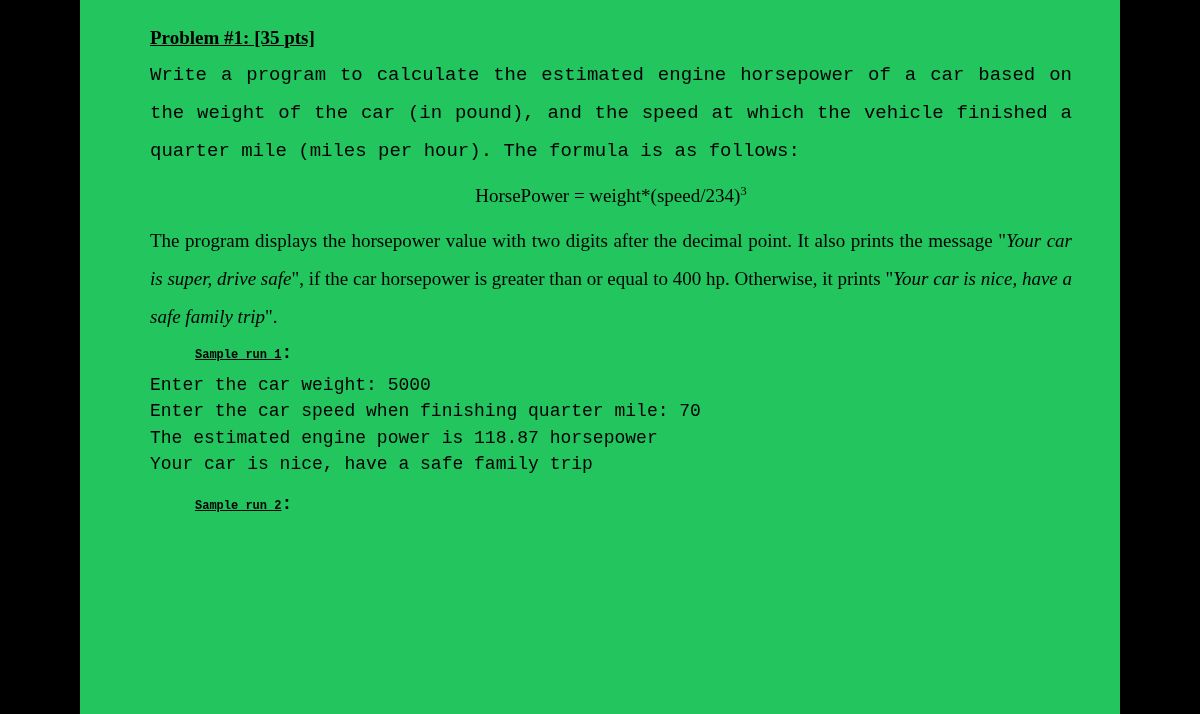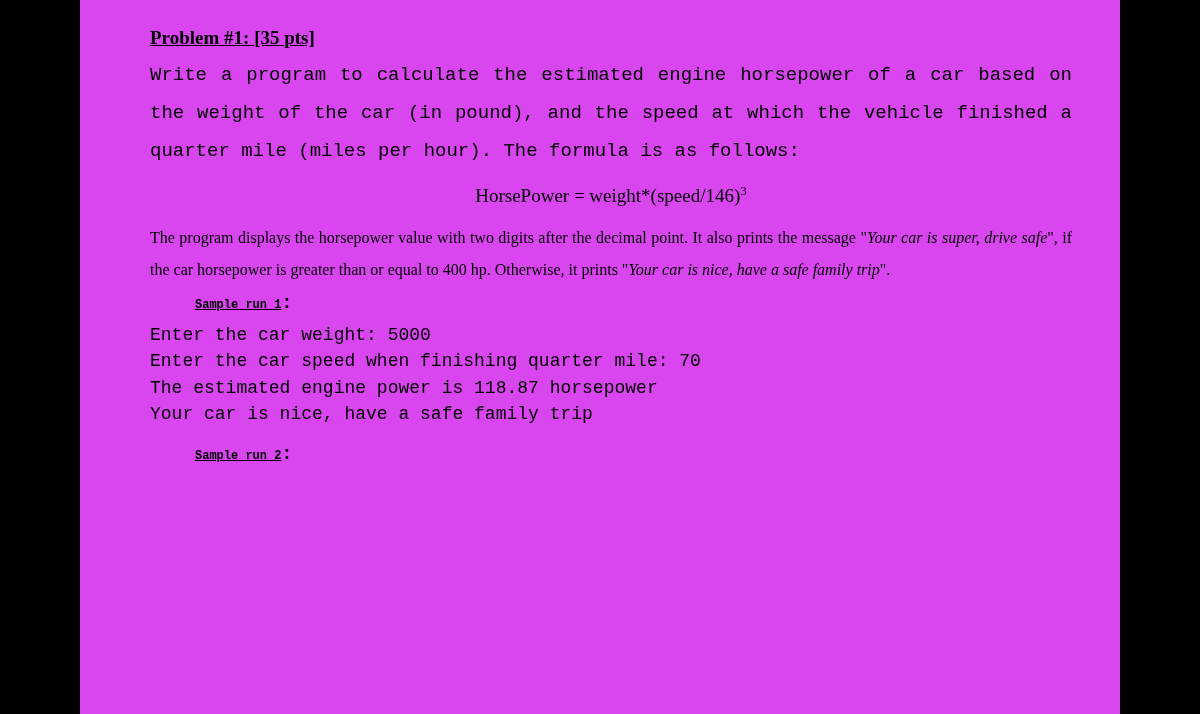--- a/index.html
+++ b/index.html
@@ -9,21 +9,21 @@
     }
     body {
       background: #000;
       display: flex;
       justify-content: center;
       width: 1200px;
       height: 714px;
       overflow: hidden;
     }
     .page {
-      background: #d946ef;
+      background: #22c55e;
       width: 1040px;
       padding: 20px 48px 30px 70px;
       font-family: 'Times New Roman', Times, serif;
       color: #000;
       line-height: 1.9;
     }
     .problem-title {
       font-size: 19px;
       font-weight: bold;
       text-decoration: underline;
@@ -36,21 +36,21 @@
     }
     .formula {
       font-size: 19px;
       text-align: center;
       margin: 8px 0;
     }
     .formula sup {
       font-size: 13px;
     }
     .description2 {
-      font-size: 16px;
+      font-size: 19px;
       text-align: justify;
       line-height: 2.0;
     }
     .italic {
       font-style: italic;
     }
     .sample-label {
       font-family: 'Courier New', Courier, monospace;
       font-size: 12px;
       font-weight: bold;
@@ -76,21 +76,21 @@
 <body>
 
 <div class="page">
   <div>
     <span class="problem-title">Problem #1: [35 pts]</span>
   </div>
 
   <div class="description">Write a program to calculate the estimated engine horsepower of a car based on the weight of the car (in pound), and the speed at which the vehicle finished a quarter mile (miles per hour). The formula is as follows:</div>
 
   <div class="formula">
-    <span>HorsePower = weight*(speed/146)</span><sup>3</sup>
+    <span>HorsePower = weight*(speed/234)</span><sup>3</sup>
   </div>
 
   <div class="description2">
     <span>The program displays the horsepower value with two digits after the decimal point. It also prints the message "</span><span class="italic">Your car is super, drive safe</span><span>", if the car horsepower is greater than or equal to 400 hp. Otherwise, it prints "</span><span class="italic">Your car is nice, have a safe family trip</span><span>".</span>
   </div>
 
   <div>
     <span class="sample-label">Sample run 1</span><span class="sample-label-suffix">:</span>
   </div>
   <div class="code-block">Enter the car weight: 5000

